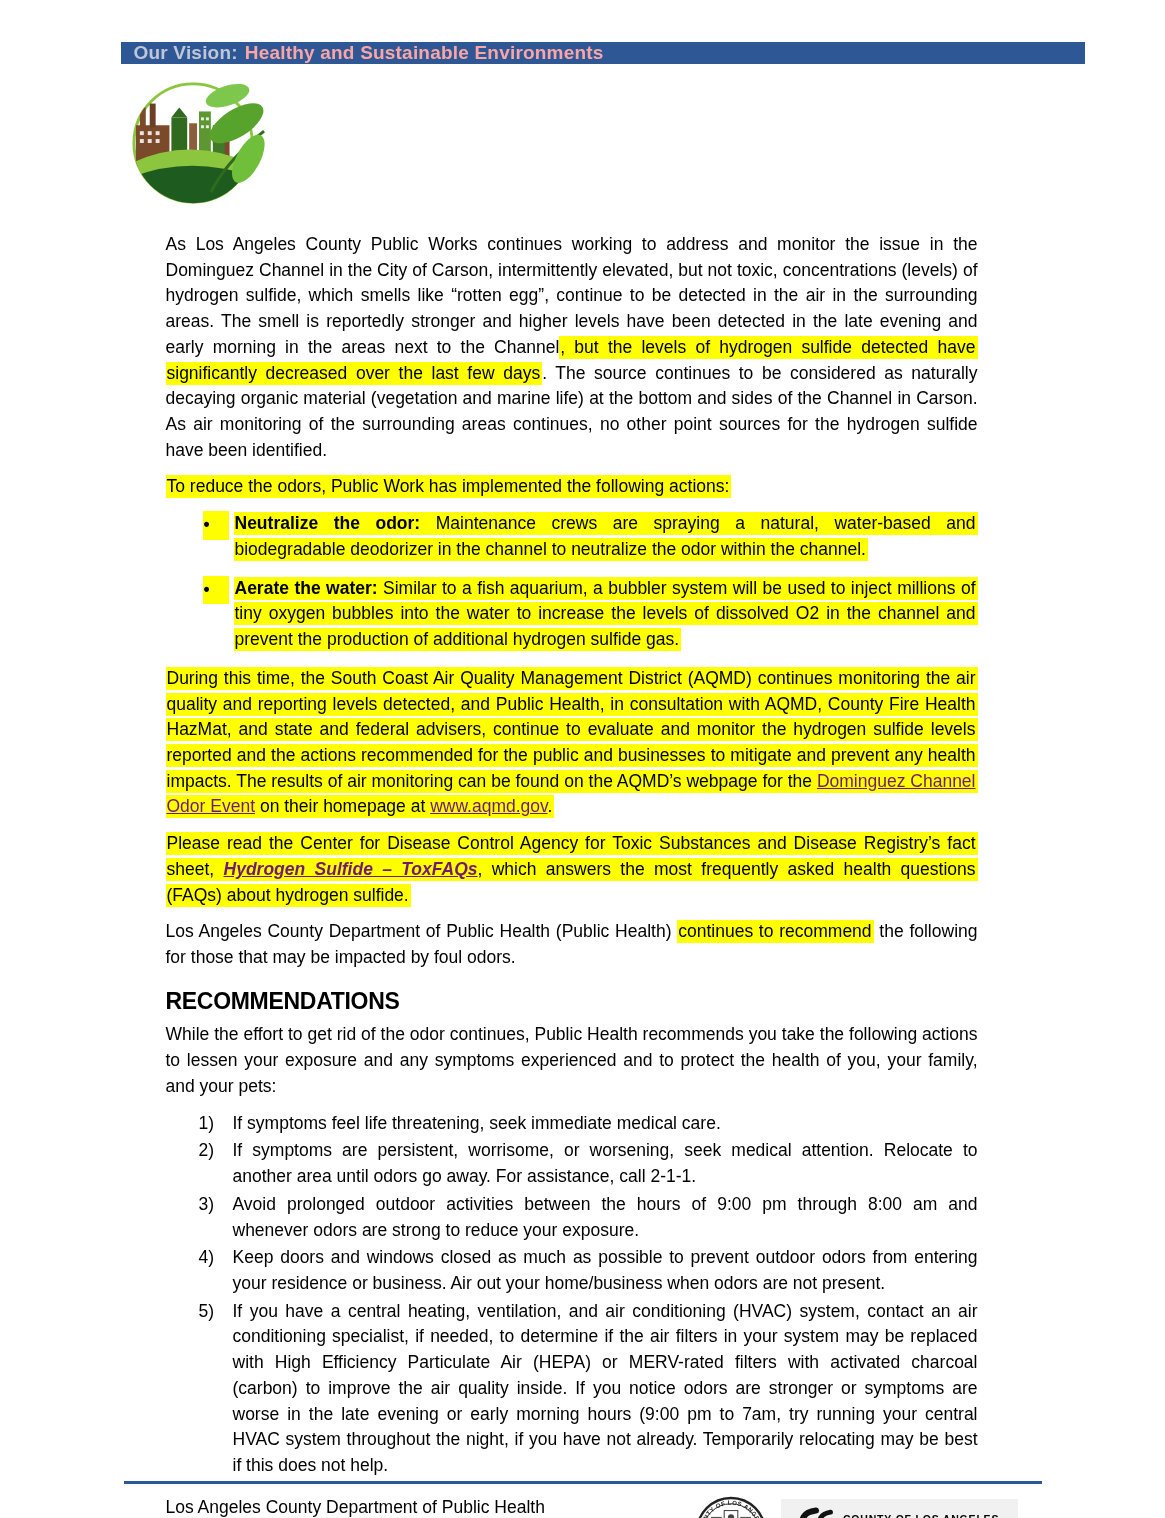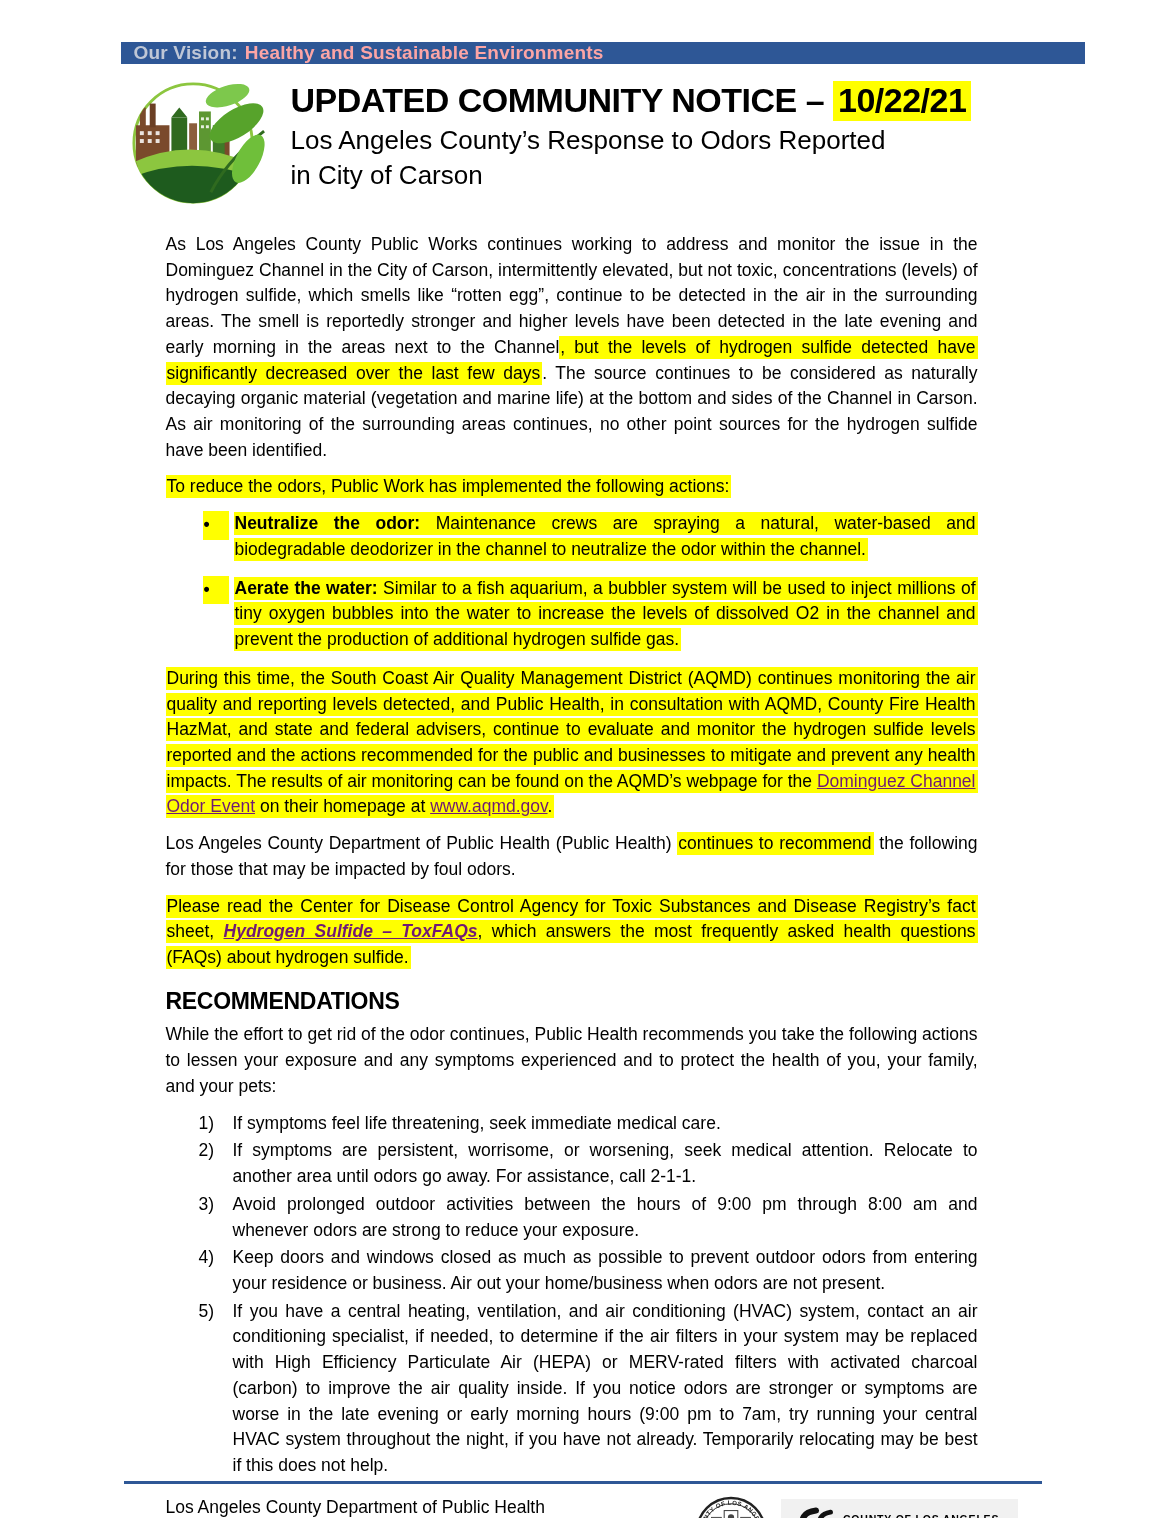--- a/index.html
+++ b/index.html
@@ -179,27 +179,20 @@
           <path d="M2,106 Q66,80 134,106 L134,140 L2,140 Z" fill="#1E5B1E"></path>
         </g>
         <g>
           <path d="M86,120 Q102,88 140,58" stroke="#2F6A1F" stroke-width="3" fill="none"></path>
           <ellipse cx="112" cy="50" rx="31" ry="14" fill="#57A32B" transform="rotate(-32 112 50)"></ellipse>
           <ellipse cx="124" cy="86" rx="27" ry="12" fill="#6FBF3A" transform="rotate(-62 124 86)"></ellipse>
           <ellipse cx="103" cy="22" rx="23" ry="10" fill="#7DC84C" transform="rotate(-18 103 22)"></ellipse>
         </g>
       </svg>
     </div>
-    <div class="header-text">
-      <div class="doc-title"><span>UPDATED COMMUNITY NOTICE – </span><mark>10/22/21</mark></div>
-      <div class="doc-subtitle">
-        <span>Los Angeles County’s Response to Odors Reported</span><br>
-        <span>in City of Carson</span>
-      </div>
-    </div>
   </div>
 
   <div class="content">
 
     <p class="para"><span>As Los Angeles County Public Works continues working to address and monitor the issue in the Dominguez Channel in the City of Carson, intermittently elevated, but not toxic, concentrations (levels) of hydrogen sulfide, which smells like “rotten egg”, continue to be detected in the air in the surrounding areas. The smell is reportedly stronger and higher levels have been detected in the late evening and early morning in the areas next to the Channel</span><mark>, but the levels of hydrogen sulfide detected have significantly decreased over the last few days</mark><span>. The source continues to be considered as naturally decaying organic material (vegetation and marine life) at the bottom and sides of the Channel in Carson. As air monitoring of the surrounding areas continues, no other point sources for the hydrogen sulfide have been identified.</span></p>
 
     <p class="para"><mark>To reduce the odors, Public Work has implemented the following actions:</mark></p>
 
     <ul class="actions">
       <li>
@@ -208,23 +201,23 @@
       </li>
       <li>
         <mark class="bullet">•</mark>
         <mark><b>Aerate the water:</b><span> Similar to a fish aquarium, a bubbler system will be used to inject millions of tiny oxygen bubbles into the water to increase the levels of dissolved O2 in the channel and prevent the production of additional hydrogen sulfide gas.</span></mark>
       </li>
     </ul>
 
 
     <p class="para"><mark><span>During this time, the South Coast Air Quality Management District (AQMD) continues monitoring the air quality and reporting levels detected, and Public Health, in consultation with AQMD, County Fire Health HazMat, and state and federal advisers, continue to evaluate and monitor the hydrogen sulfide levels reported and the actions recommended for the public and businesses to mitigate and prevent any health impacts.  The results of air monitoring can be found on the AQMD’s webpage for the </span><span class="doc-link">Dominguez Channel Odor Event</span><span> on their homepage at </span><span class="doc-link">www.aqmd.gov</span><span>.</span></mark></p>
 
+    <p class="para"><mark><span>Please read the Center for Disease Control Agency for Toxic Substances and Disease Registry’s fact sheet, </span><span class="doc-link italic">Hydrogen Sulfide – ToxFAQs</span><span>, which answers the most frequently asked health questions (FAQs) about hydrogen sulfide.</span></mark></p>
+
     <p class="para"><span>Los Angeles County Department of Public Health (Public Health) </span><mark>continues to recommend</mark><span> the following for those that may be impacted by foul odors.</span></p>
-
-    <p class="para"><mark><span>Please read the Center for Disease Control Agency for Toxic Substances and Disease Registry’s fact sheet, </span><span class="doc-link italic">Hydrogen Sulfide – ToxFAQs</span><span>, which answers the most frequently asked health questions (FAQs) about hydrogen sulfide.</span></mark></p>
 
     <div class="rec-heading">RECOMMENDATIONS</div>
 
     <p class="para">While the effort to get rid of the odor continues, Public Health recommends you take the following actions to lessen your exposure and any symptoms experienced and to protect the health of you, your family, and your pets:</p>
 
     <ol class="rec-list">
       <li>
           <span class="num">1)</span>
           <span class="text">If symptoms feel life threatening, seek immediate medical care.</span>
         </li>

